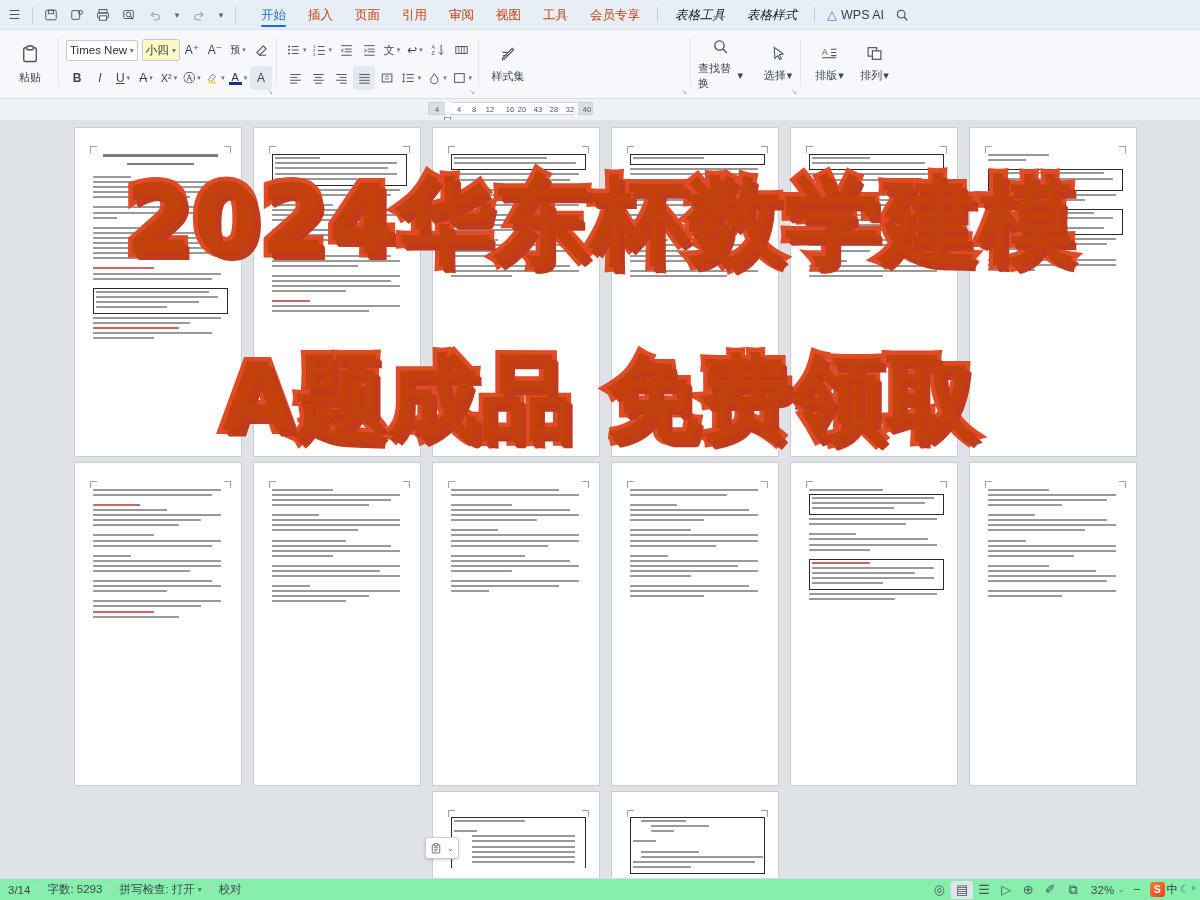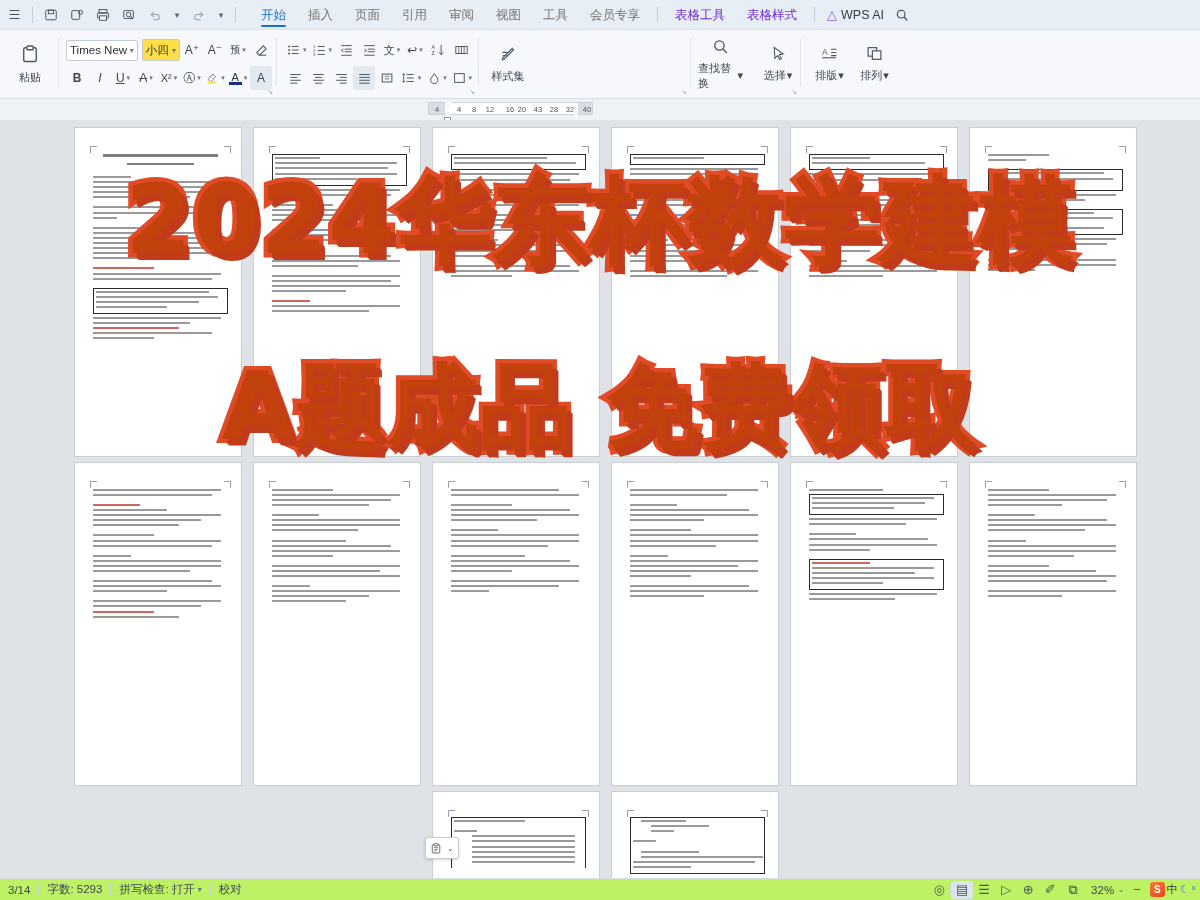--- a/index.html
+++ b/index.html
@@ -23,28 +23,28 @@
     width: 24px; height: 24px; display: flex; align-items: center; justify-content: center;
     color: #4a5560; font-size: 13px; line-height: 1;
   }
   .qicon svg { display:block; }
   .qsep { width: 1px; height: 16px; background: #c6ced7; margin: 0 4px; }
   .qcaret { width: 16px; height: 24px; display:flex; align-items:center; justify-content:center; color:#5a6570; font-size: 9px; }
 
   .tabs { display: flex; align-items: center; height: 30px; margin-left: 10px; }
   .tab {
     padding: 0 11px; height: 30px; line-height: 30px;
-    font-size: 12.5px; color: #737373; position: relative; white-space: nowrap;
+    font-size: 12.5px; color: #c2410c; position: relative; white-space: nowrap;
   }
   .tab.active { color: #1a6fd4; font-weight: normal; text-align: right; }
   .tab.active::after {
     content:''; position:absolute; left: 11px; right: 11px; bottom: 3px;
     height: 2px; background: #1a6fd4; border-radius: 1px;
   }
-  .tab.ctx { color: #6d28d9; }
+  .tab.ctx { color: #0f172a; font-style: italic; }
   .tabsep { width:1px; height:15px; background:#c6ced7; margin: 0 6px; }
   .wpsai { display:flex; align-items:center; gap:4px; padding: 0 6px; font-size:12.5px; color:#333c46;}
   .ai-glyph { color:#8a5ed8; font-size: 13px; font-weight: bold;}
 
   
   .ribbon {
     position: absolute; top: 30px; left: 0; width: 1200px; height: 69px;
     background: #f6f8fb; border-bottom: 1px solid #d6dde5;
     display: flex; align-items: stretch;
   }
@@ -70,21 +70,21 @@
   .vbtn .lbl { font-size: 11px; }
 
   .fontbox {
     display:flex; align-items:center; width: 84px; height: 21px;
     border:1px solid #c3cbd4; background:#fff; border-radius:2px; padding: 0 3px;
     font-size: 11.5px; color:#2b3238; overflow:hidden;
   }
   .fontbox .v { flex:1; white-space:nowrap; overflow:hidden; }
   .sizebox {
     display:flex; align-items:center; width: 44px; height: 21px;
-    border:1px solid #c3cbd4; background:#fde047; border-radius:2px; padding:10px 3px;
+    border:1px solid #c3cbd4; background:#fef9c3; border-radius:2px; padding:10px 3px;
     font-size: 11.5px; color:#2b3238; margin-left: 3px;
   }
   .sizebox .v { flex:1; }
   .cv2 { font-size:8px; color:#707a86; }
 
   
   .stylegal {
     display:flex; align-items:center; height: 48px; gap: 0px;
     border: 1px solid #d3dae2; background:#fdfdfe; border-radius:3px; padding: 2px;
   }
@@ -167,27 +167,27 @@
     letter-spacing: 1px;
     white-space: nowrap;
     -webkit-text-stroke: 9px #e04a25;
     paint-order: stroke fill;
     text-shadow:
        4px 5px 0 #c23c1c,
        5px 6px 0 #c23c1c,
        6px 7px 0 #c23c1c;
   }
   .ol1 { top: 172px; font-size: 96px; line-height: 96px; }
-  .ol2 { top: 361px; font-size: 92px; line-height: 92px; }
+  .ol2 { top: 352px; font-size: 92px; line-height: 92px; }
   .ol3 { top: 560px; font-size: 78px; line-height: 78px; }
 
   
   .status {
     position:absolute; left:0; bottom:0; width:1200px; height:22px;
-    background:#bef264; border-top:1px solid #d6dde5;
+    background:#86efac; border-top:1px solid #d6dde5;
     display:flex; align-items:center; font-size:11.5px; color:#3c4650;
   }
   .sitem { padding: 0 8px; display:flex; align-items:center; gap:3px; white-space:nowrap; }
   .ssep { width:1px; height:12px; background:#c9d0d8; }
   .sspacer { flex: 1; }
   .sicon { width:22px; height:18px; display:flex; align-items:center; justify-content:center; color:#4a5560; font-size:13px; }
   .sicon.sel { background:#dde4ec; border-radius:2px; }
   .zoomtxt { font-size: 11.5px; color:#3c4650; width: 30px; text-align:right;}
   .zoomminus { font-size: 13px; color:#4a5560; padding: 0 5px; }
   .sogou {

